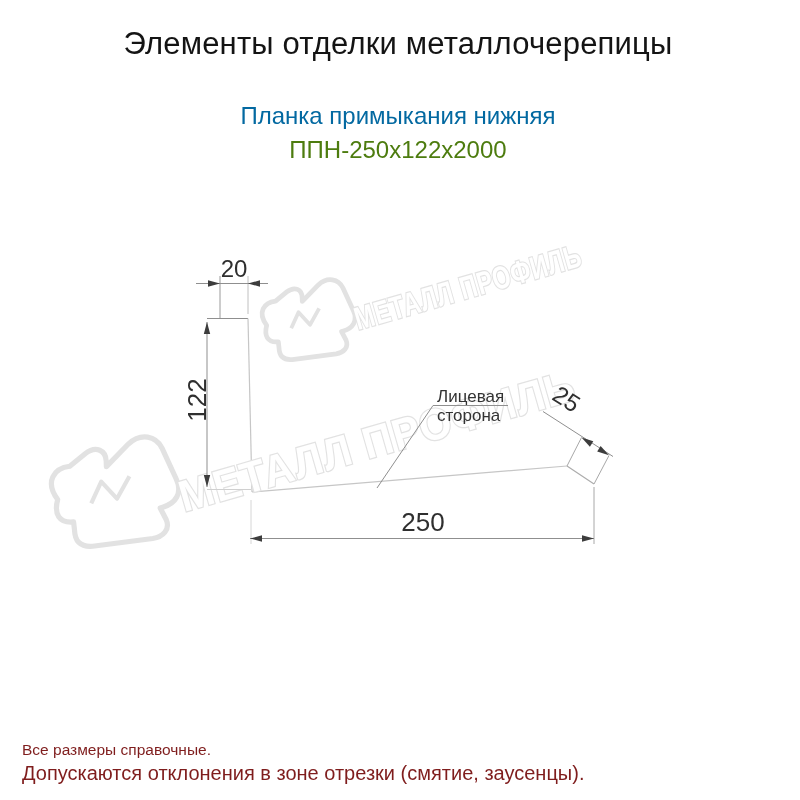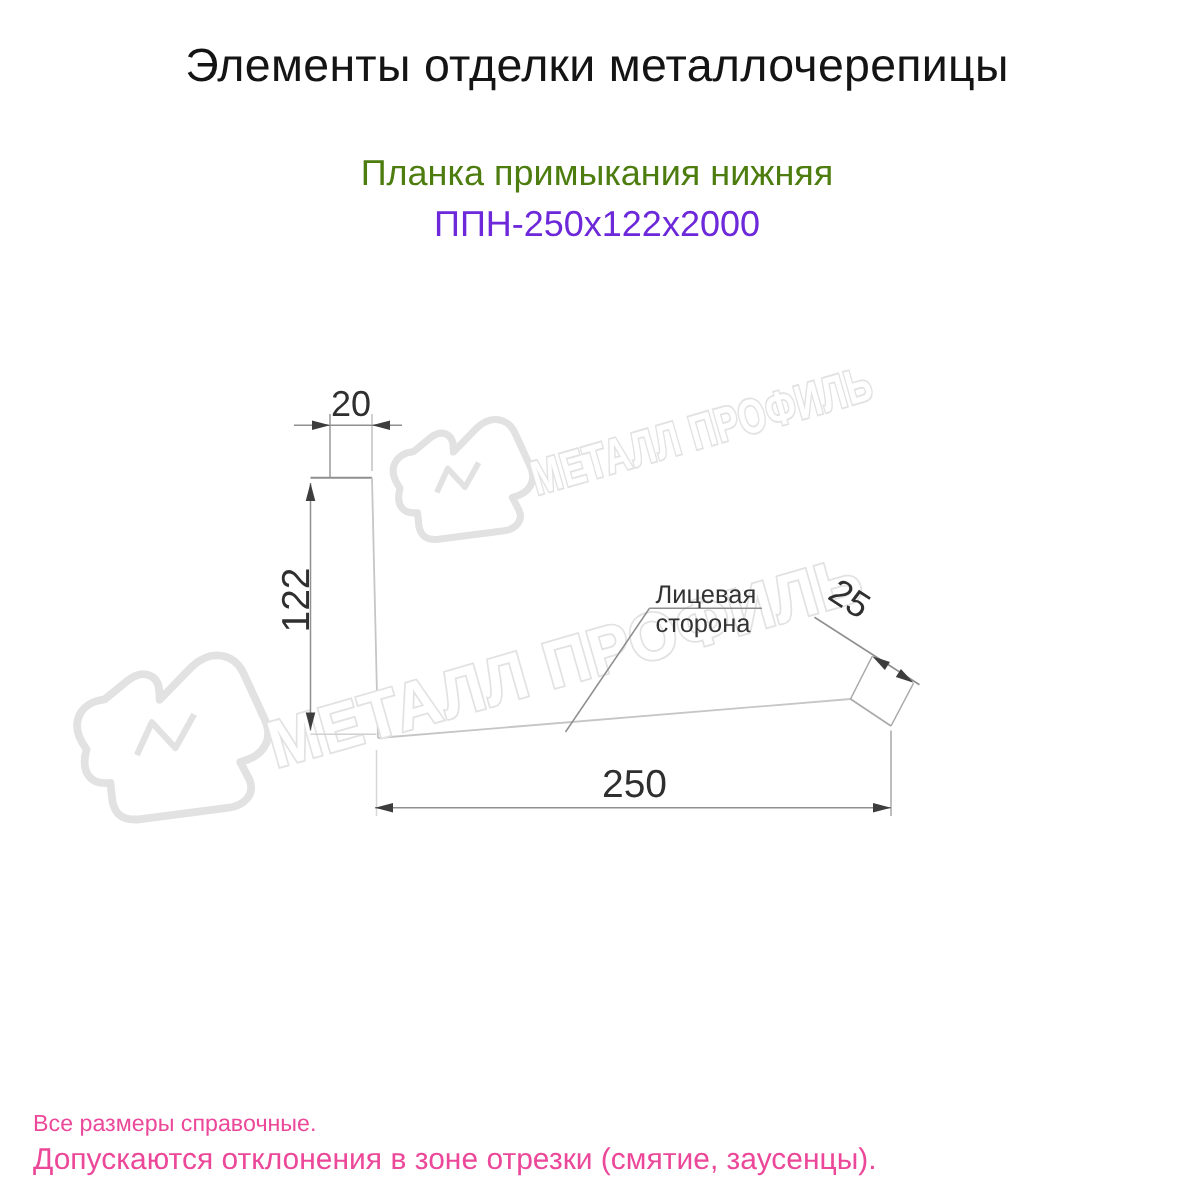--- a/index.html
+++ b/index.html
@@ -3,24 +3,24 @@
 <meta charset="utf-8">
 <style>
   html,body{margin:0;padding:0;background:#ffffff;}
   body{
     width:800px;height:800px;position:relative;overflow:hidden;
     font-family:"Liberation Sans", sans-serif;
     color:#1c1c1c;
   }
   .center-line{position:absolute;left:0;width:796px;text-align:center;white-space:nowrap;}
   #title{top:26px;font-size:31px;letter-spacing:.2px;color:#141414;}
-  #subtitle1{top:102px;font-size:24px;color:#4d7c0f;}
-  #subtitle2{top:136px;font-size:24px;color:#6d28d9;}
+  #subtitle1{top:102px;font-size:24px;color:#0369a1;}
+  #subtitle2{top:136px;font-size:24px;color:#4d7c0f;}
   #drawing{position:absolute;left:0;top:0;width:800px;height:800px;}
-  .footer-note{position:absolute;left:22px;white-space:nowrap;color:#ec4899;}
+  .footer-note{position:absolute;left:22px;white-space:nowrap;color:#7f1d1d;}
   #footer-note1{top:741px;font-size:15.5px;}
   #footer-note2{top:762px;font-size:20px;}
   svg text{font-family:"Liberation Sans", sans-serif;}
   .dimtxt{fill:#2f2f2f;}
   .wmtxt{
     fill:#ffffff;stroke:#e2e2e2;stroke-width:2.4px;
     paint-order:stroke;font-weight:bold;letter-spacing:1px;
   }
 </style>
 </head>

